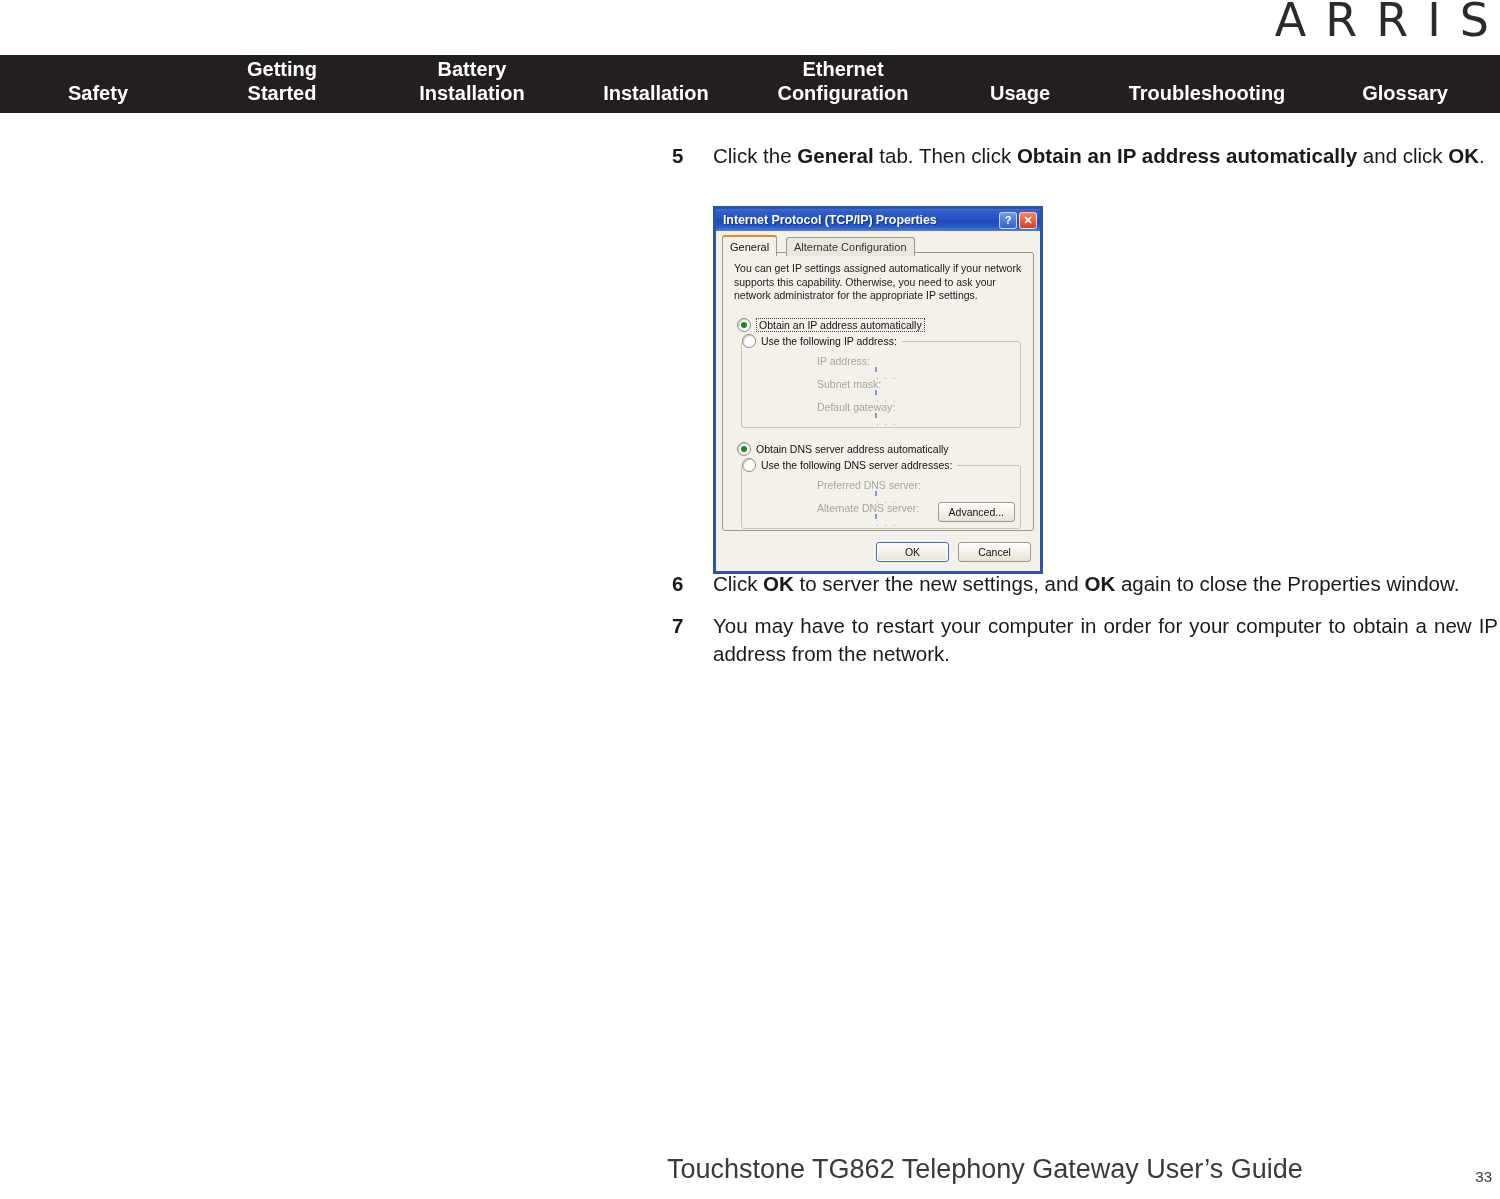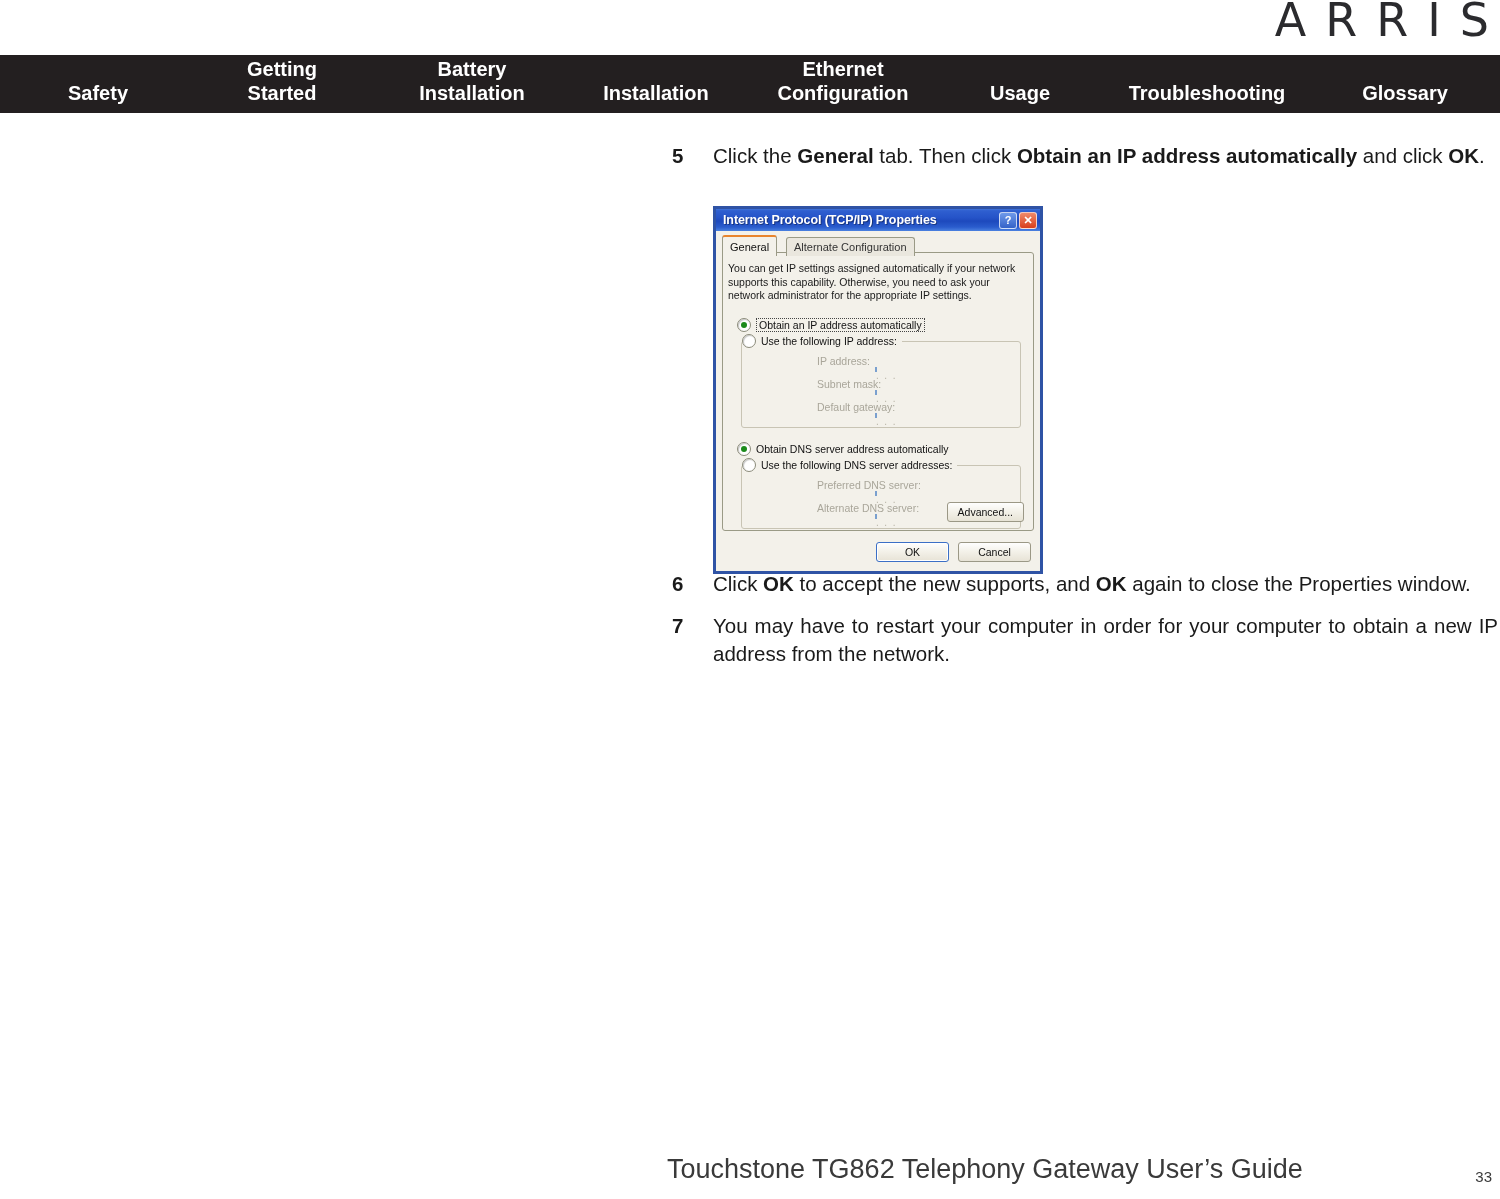--- a/index.html
+++ b/index.html
@@ -173,21 +173,21 @@
     left: 6px;
     top: 46px;
     right: 6px;
     bottom: 40px;
     background: #f3f1ea;
     border: 1px solid #9a9a86;
     border-radius: 0 3px 3px 3px;
     box-sizing: border-box;
   }
   .desc {
-    margin: 9px 11px 0 5px;
+    margin: 9px 11px 0 11px;
     font-size: 10.5px;
     line-height: 13.5px;
     color: #1a1a1a;
   }
 
   
   .radio-row {
     display: flex;
     align-items: center;
     margin: 0 0 0 14px;
@@ -274,21 +274,21 @@
     display: flex;
     justify-content: space-around;
     padding: 0 22%;
     color: #b9b6a8;
     font-size: 10px;
     line-height: 11px;
   }
 
   .adv-wrap {
     position: absolute;
-    right: 9px;
+    right: 18px;
     bottom: 8px;
   }
   .xp-btn {
     min-width: 70px;
     height: 20px;
     padding: 0 10px;
     font-size: 10.5px;
     color: #111;
     background: linear-gradient(to bottom, #fefefe 0%, #f4f2ea 45%, #e7e3d6 100%);
     border: 1px solid #9b9886;
@@ -356,21 +356,21 @@
 
 <div class="content">
 
   <div class="step">
     <span class="num">5</span><span>Click the </span><b>General</b><span> tab. Then click </span><b>Obtain an IP address automatically</b><span> and click </span><b>OK</b><span>.</span>
   </div>
 
   <div style="height:386px;position:relative;"></div>
 
   <div class="step">
-    <span class="num">6</span><span>Click </span><b>OK</b><span> to accept the new supports, and </span><b>OK</b><span> again to close the Properties window.</span>
+    <span class="num">6</span><span>Click </span><b>OK</b><span> to server the new settings, and </span><b>OK</b><span> again to close the Properties window.</span>
   </div>
 
   <div class="step">
     <span class="num">7</span><span>You may have to restart your computer in order for your computer to obtain a new IP address from the network.</span>
   </div>
 
 </div>
 
 <div class="dialog">
 

